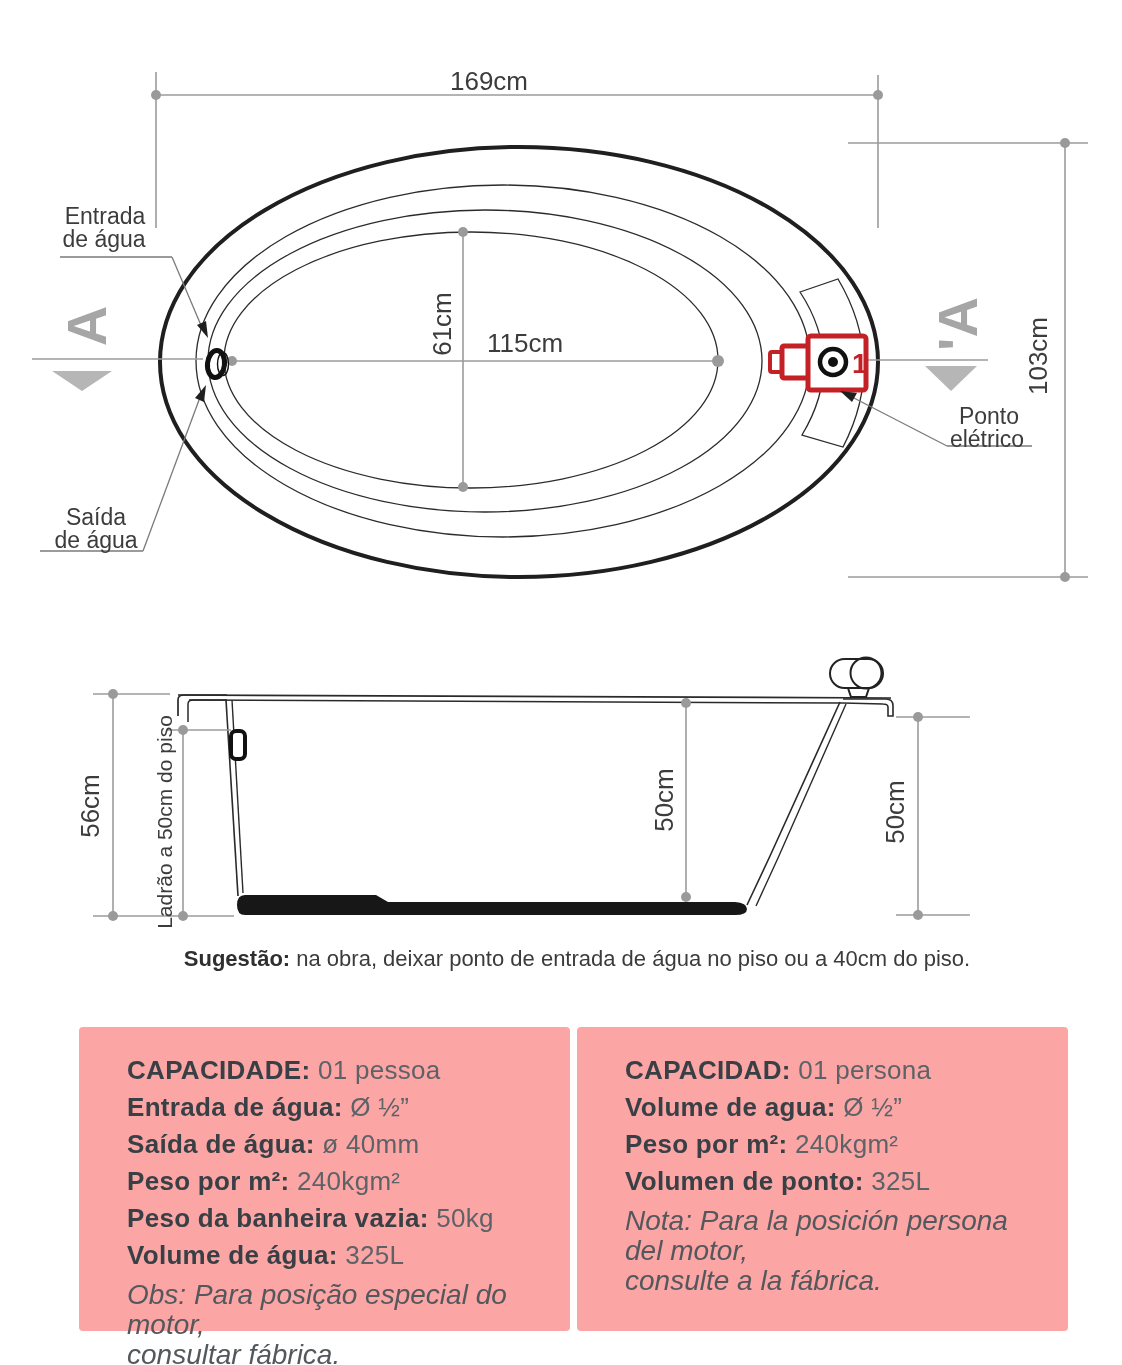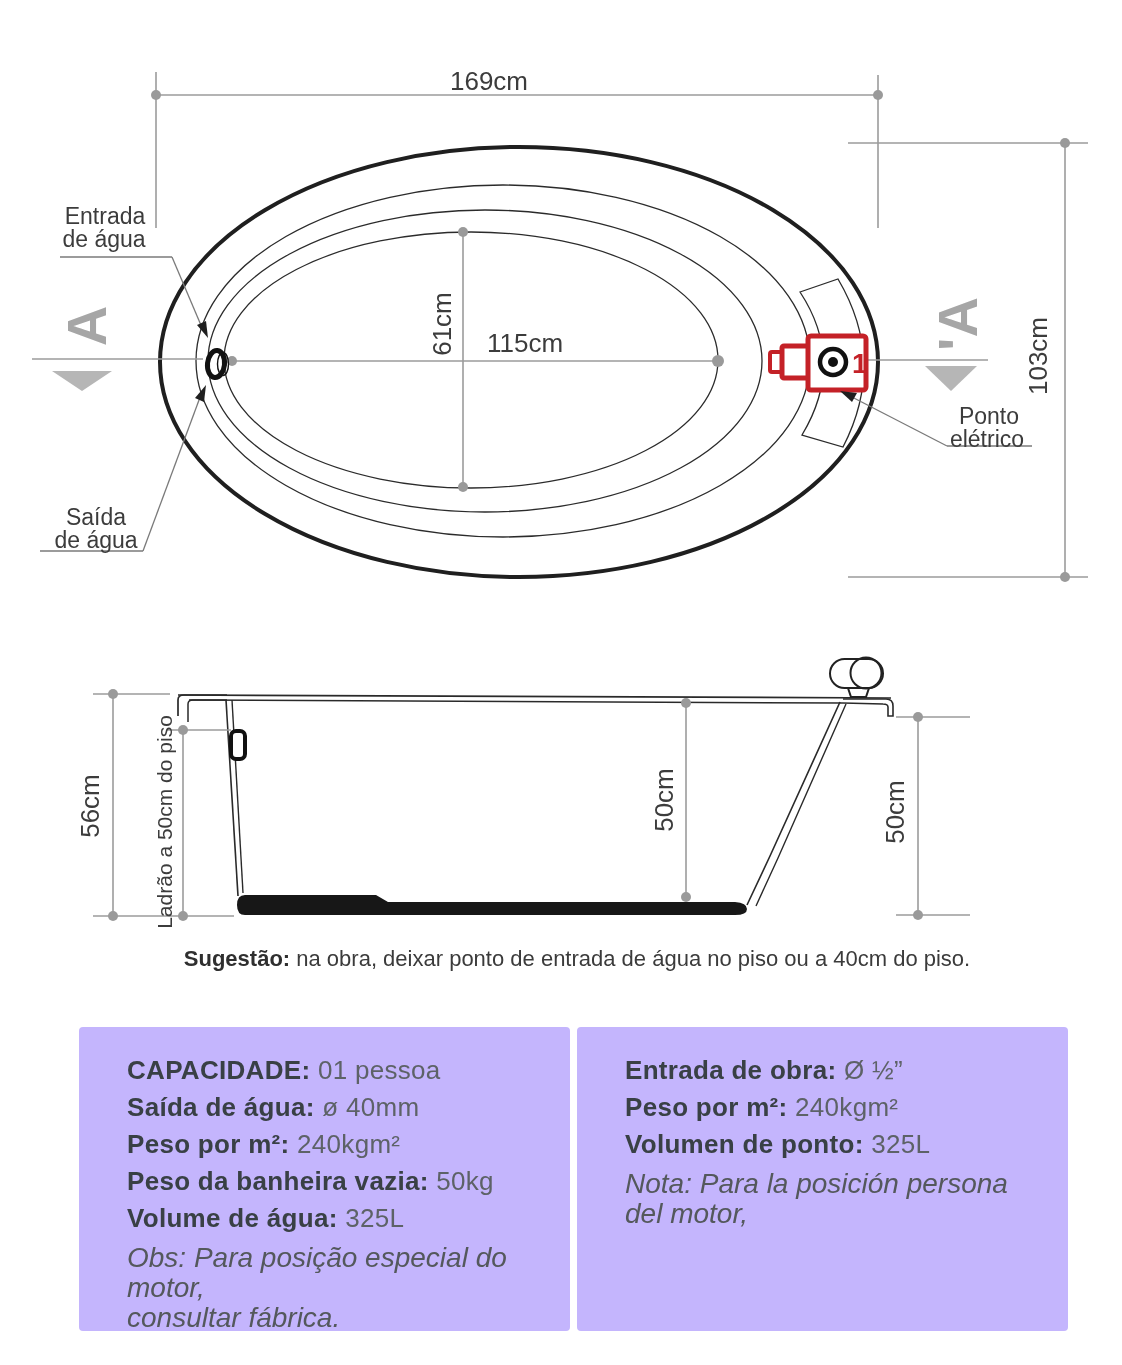--- a/index.html
+++ b/index.html
@@ -6,21 +6,21 @@
   body{font-family:"Liberation Sans", sans-serif;}
   .canvas{position:relative;width:1122px;height:1365px;background:#fff;overflow:hidden;}
   svg{position:absolute;top:0;left:0;}
   svg text{font-family:"Liberation Sans", sans-serif;}
   .dim-text{fill:#3c3c3c;font-size:26px;}
   .ann-text{fill:#3c3c3c;font-size:23px;}
   .marker-letter{fill:#a6a6a6;font-size:56px;font-weight:bold;}
   .suggestion{position:absolute;top:946px;left:16px;width:1122px;text-align:center;
               font-size:22px;color:#3b3b3b;}
   .suggestion b{color:#2f2f2f;}
-  .spec-box{position:absolute;top:1027px;width:491px;height:304px;background:#c4b5fd;
+  .spec-box{position:absolute;top:1027px;width:491px;height:304px;background:#fca5a5;
             border-radius:4px;box-sizing:border-box;padding:25px 20px 0 48px;}
   .spec-box.left{left:79px;}
   .spec-box.right{left:577px;}
   .spec-row{font-size:26px;line-height:37px;letter-spacing:0.3px;white-space:nowrap;}
   .spec-row .lbl{font-weight:bold;color:#394045;}
   .spec-row .val{color:#5d6267;}
   .spec-note{font-size:28px;line-height:30px;font-style:italic;color:#54585c;margin-top:6px;}
 </style>
 </head>
 <body>
@@ -176,32 +176,35 @@
     <text class="dim-text" x="904" y="812" text-anchor="middle" transform="rotate(-90 904 812)">50cm</text>
   </g>
 </svg>
 
 <div class="suggestion">
   <b>Sugestão:</b><span> na obra, deixar ponto de entrada de água no piso ou a 40cm do piso.</span>
 </div>
 
 <div class="spec-box left">
   <div class="spec-row"><span class="lbl">CAPACIDADE:</span> <span class="val">01 pessoa</span></div>
+  <div class="spec-row"><span class="lbl">Entrada de água:</span> <span class="val">Ø ½”</span></div>
   <div class="spec-row"><span class="lbl">Saída de água:</span> <span class="val">ø 40mm</span></div>
   <div class="spec-row"><span class="lbl">Peso por m²:</span> <span class="val">240kgm²</span></div>
   <div class="spec-row"><span class="lbl">Peso da banheira vazia:</span> <span class="val">50kg</span></div>
   <div class="spec-row"><span class="lbl">Volume de água:</span> <span class="val">325L</span></div>
   <div class="spec-note">
     <div>Obs: Para posição especial do motor,</div>
     <div>consultar fábrica.</div>
   </div>
 </div>
 
 <div class="spec-box right">
-  <div class="spec-row"><span class="lbl">Entrada de obra:</span> <span class="val">Ø ½”</span></div>
+  <div class="spec-row"><span class="lbl">CAPACIDAD:</span> <span class="val">01 persona</span></div>
+  <div class="spec-row"><span class="lbl">Volume de agua:</span> <span class="val">Ø ½”</span></div>
   <div class="spec-row"><span class="lbl">Peso por m²:</span> <span class="val">240kgm²</span></div>
   <div class="spec-row"><span class="lbl">Volumen de ponto:</span> <span class="val">325L</span></div>
   <div class="spec-note">
     <div>Nota: Para la posición persona del motor,</div>
+    <div>consulte a la fábrica.</div>
   </div>
 </div>
 
 </div>
 
 </body></html>

